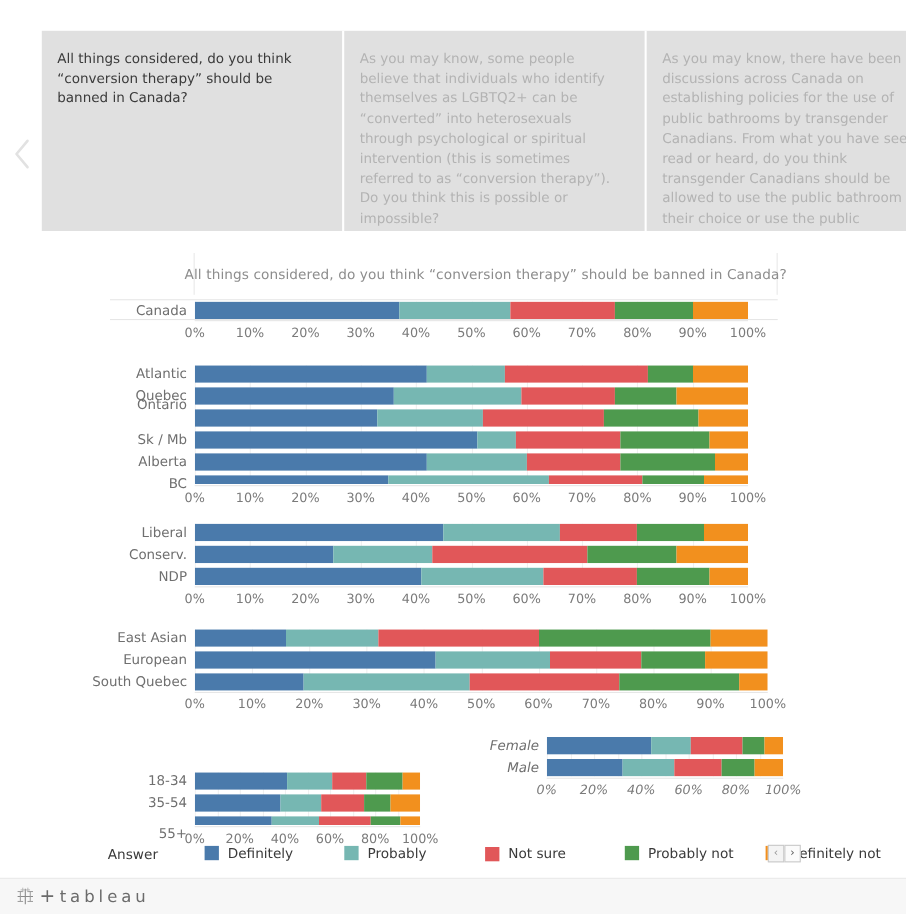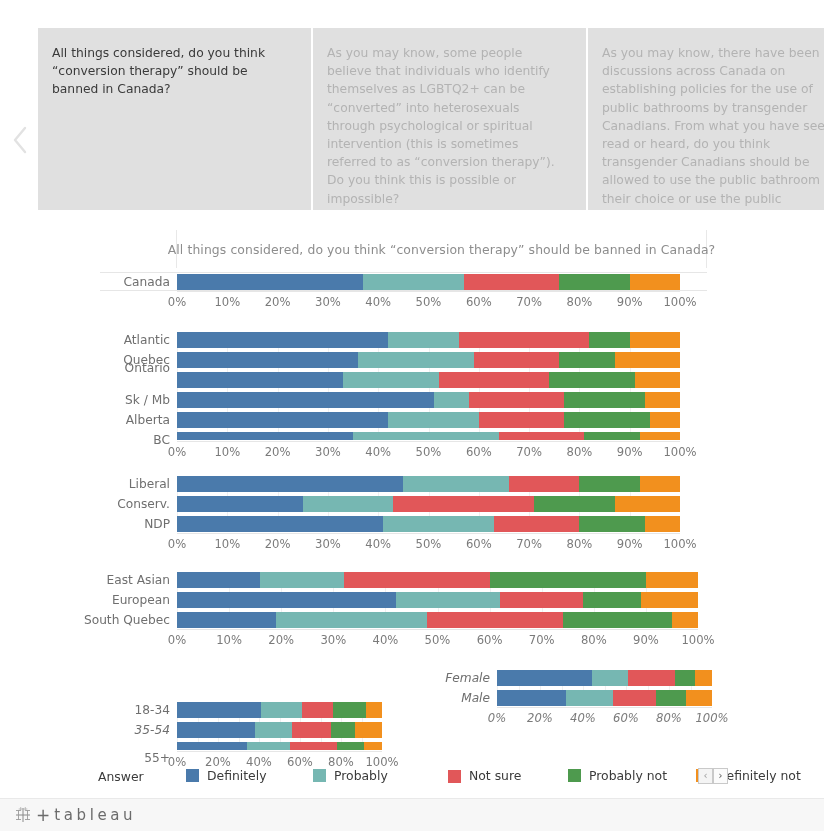--- a/index.html
+++ b/index.html
@@ -455,21 +455,21 @@
             </div>
             <div class="track" style="top: 40px; width: 205px; height: 16px;">
               <div class="seg" style="left: 0px; width: 69.7px; background: rgb(74, 122, 171);"></div>
               <div class="seg" style="left: 69.7px; width: 43.05px; background: rgb(118, 183, 178);"></div>
               <div class="seg" style="left: 112.75px; width: 47.15px; background: rgb(225, 87, 89);"></div>
               <div class="seg" style="left: 159.9px; width: 26.65px; background: rgb(78, 154, 78);"></div>
               <div class="seg" style="left: 186.55px; width: 18.45px; background: rgb(242, 144, 30);"></div>
             </div>
           </div>
           <div class="rowlabel" style="top: 2px;">18-34</div>
-          <div class="rowlabel" style="top: 22px; font-style: italic;">35-54</div>
+          <div class="rowlabel" style="top: 22px;">35-54</div>
           <div class="rowlabel" style="top: 50px; text-align: right;">55+</div>
           <div class="axisline" style="left: 0px; width: 205px; top: 49px;"></div>
           <div class="axis" style="left: 0px; top: 53px; width: 205px;">
             <div class="tick" style="left: 0px;">0%</div>
             <div class="tick" style="left: 41px;">20%</div>
             <div class="tick" style="left: 82px;">40%</div>
             <div class="tick" style="left: 123px;">60%</div>
             <div class="tick" style="left: 164px;">80%</div>
             <div class="tick" style="left: 205px;">100%</div>
           </div>
@@ -522,21 +522,21 @@
     <div class="legend-title">Answer</div>
     <div id="legend-items">
         <div class="legend-item" style="left: 88px;">
           <span class="swatch" style="background: rgb(74, 122, 171);"></span>
           <span>Definitely</span>
         </div>
         <div class="legend-item" style="left: 215px;">
           <span class="swatch" style="background: rgb(118, 183, 178);"></span>
           <span>Probably</span>
         </div>
-        <div class="legend-item" style="left: 350px; align-items: flex-end;">
+        <div class="legend-item" style="left: 343px; align-items: flex-end;">
           <span class="swatch" style="background: rgb(225, 87, 89);"></span>
           <span>Not sure</span>
         </div>
         <div class="legend-item" style="left: 470px;">
           <span class="swatch" style="background: rgb(78, 154, 78);"></span>
           <span>Probably not</span>
         </div>
         <div class="legend-item" style="left: 598px;">
           <span class="swatch" style="background: rgb(242, 144, 30);"></span>
           <span>Definitely not</span>

